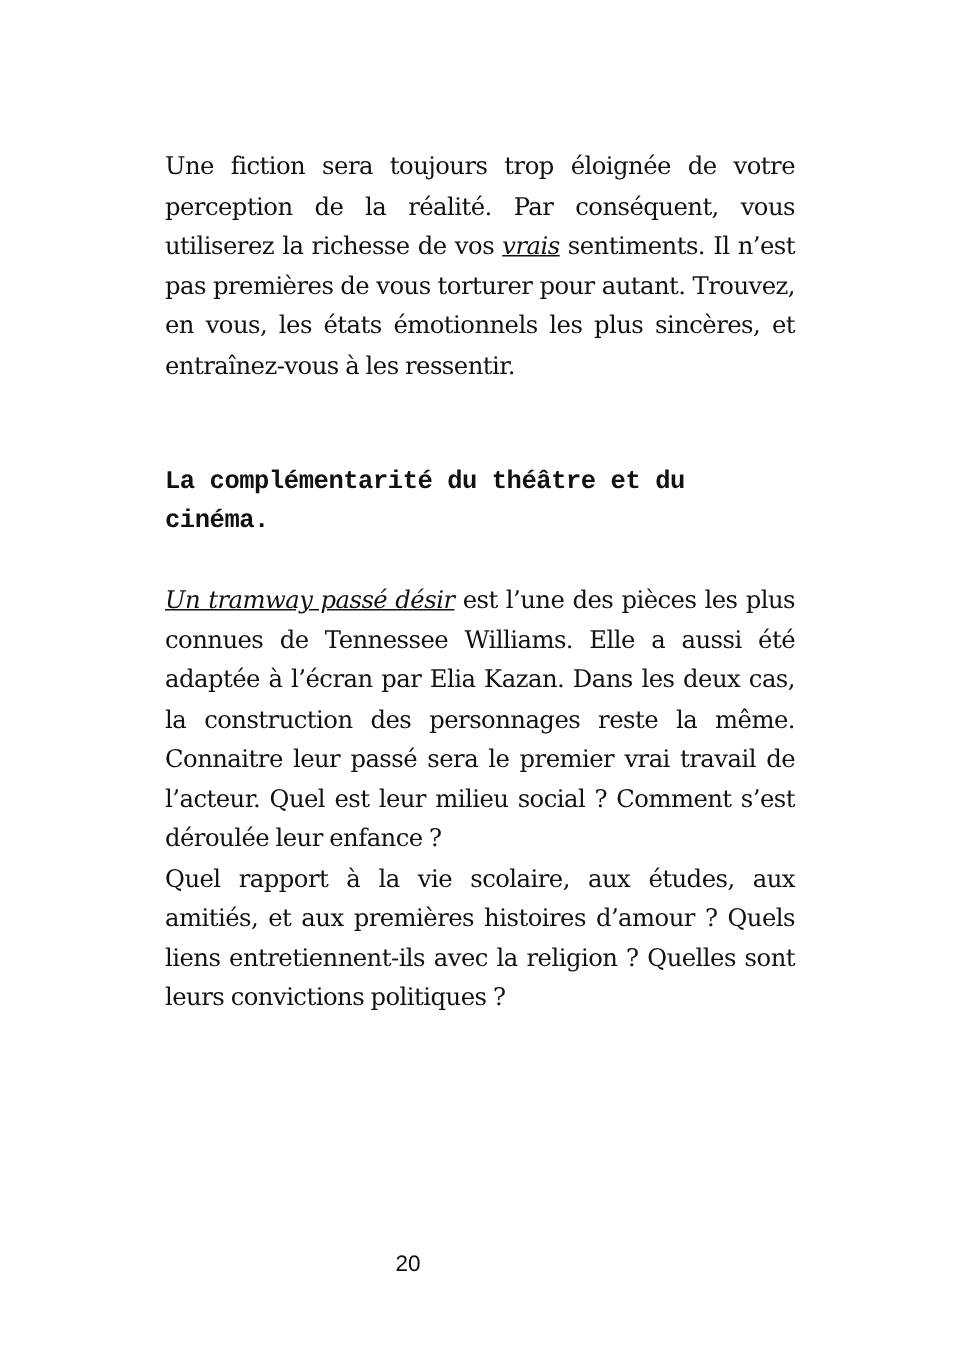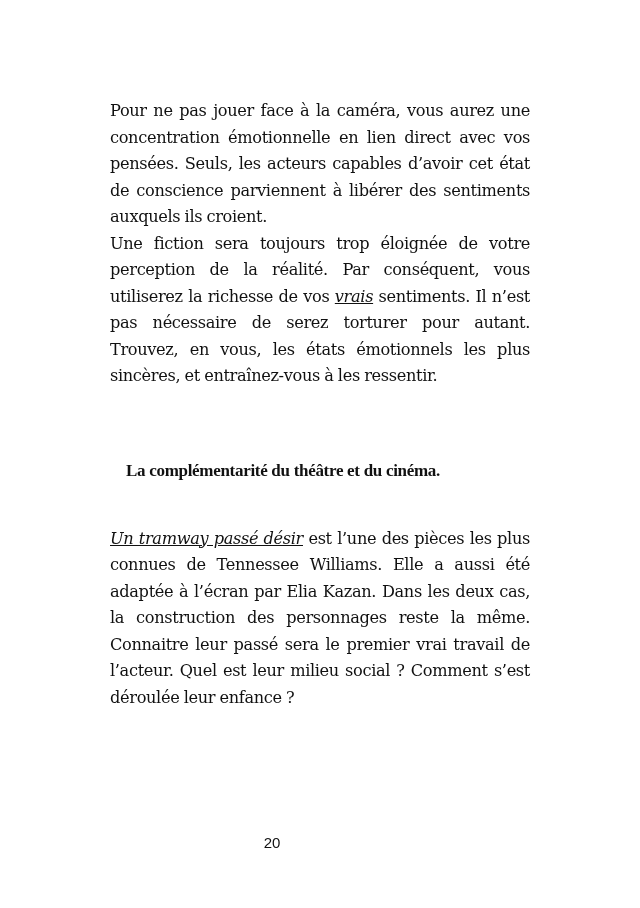--- a/index.html
+++ b/index.html
@@ -24,25 +24,25 @@
       font-family: "DejaVu Serif", serif;
       font-size: 16.2px;
       line-height: 26.5px;
       text-align: justify;
       margin: 0;
       letter-spacing: -0.35px;
       word-spacing: -0.5px;
     }
     .para.last-line-left { text-align-last: left; }
     .heading {
-      font-family: Liberation Serif, serif;
+      font-family: Liberation Mono, monospace;
       font-weight: bold;
       font-size: 17px;
       line-height: 26px;
-      margin: 16px;
+      margin: 0;
       width: 360px;
       letter-spacing: -0.3px;
     }
     .gap-before-heading { height: 52px; }
     .gap-after-heading { height: 26px; }
     em { font-style: italic; text-decoration: underline; }
     .page-number {
       position: absolute;
       left: 0;
       width: 544px;
@@ -50,25 +50,25 @@
       text-align: center;
       font-family: "Liberation Sans", sans-serif;
       font-size: 15px;
       color: #111111;
     }
   </style>
 </head>
 <body>
 
 <div class="page">
-  <p class="para last-line-left">Pour ne pas jouer face à la caméra, vous aurez une concentration émotionnelle en lien direct avec vos pensées. Seuls, les acteurs capables d’avoir cet état de conscience parviennent à libérer des sentiments auxquels ils croient.</p>
-  <p class="para last-line-left"><span>Une fiction sera toujours trop éloignée de votre perception de la réalité. Par conséquent, vous utiliserez la richesse de vos </span><em>vrais</em><span> sentiments. Il n’est pas nécessaire de serez torturer pour autant. Trouvez, en vous, les états émotionnels les plus sincères, et entraînez-vous à les ressentir.</span></p>
+  <p class="para last-line-left"><span>Une fiction sera toujours trop éloignée de votre perception de la réalité. Par conséquent, vous utiliserez la richesse de vos </span><em>vrais</em><span> sentiments. Il n’est pas premières de vous torturer pour autant. Trouvez, en vous, les états émotionnels les plus sincères, et entraînez-vous à les ressentir.</span></p>
 
   <div class="gap-before-heading"></div>
 
   <h2 class="heading">La complémentarité du théâtre et du cinéma.</h2>
 
   <div class="gap-after-heading"></div>
 
   <p class="para last-line-left"><em>Un tramway passé désir</em><span> est l’une des pièces les plus connues de Tennessee Williams. Elle a aussi été adaptée à l’écran par Elia Kazan. Dans les deux cas, la construction des personnages reste la même. Connaitre leur passé sera le premier vrai travail de l’acteur. Quel est leur milieu social ? Comment s’est déroulée leur enfance ?</span></p>
+  <p class="para last-line-left">Quel rapport à la vie scolaire, aux études, aux amitiés, et aux premières histoires d’amour ? Quels liens entretiennent-ils avec la religion ? Quelles sont leurs convictions politiques ?</p>
 </div>
 
 <div class="page-number">20</div>
 
 </body></html>

